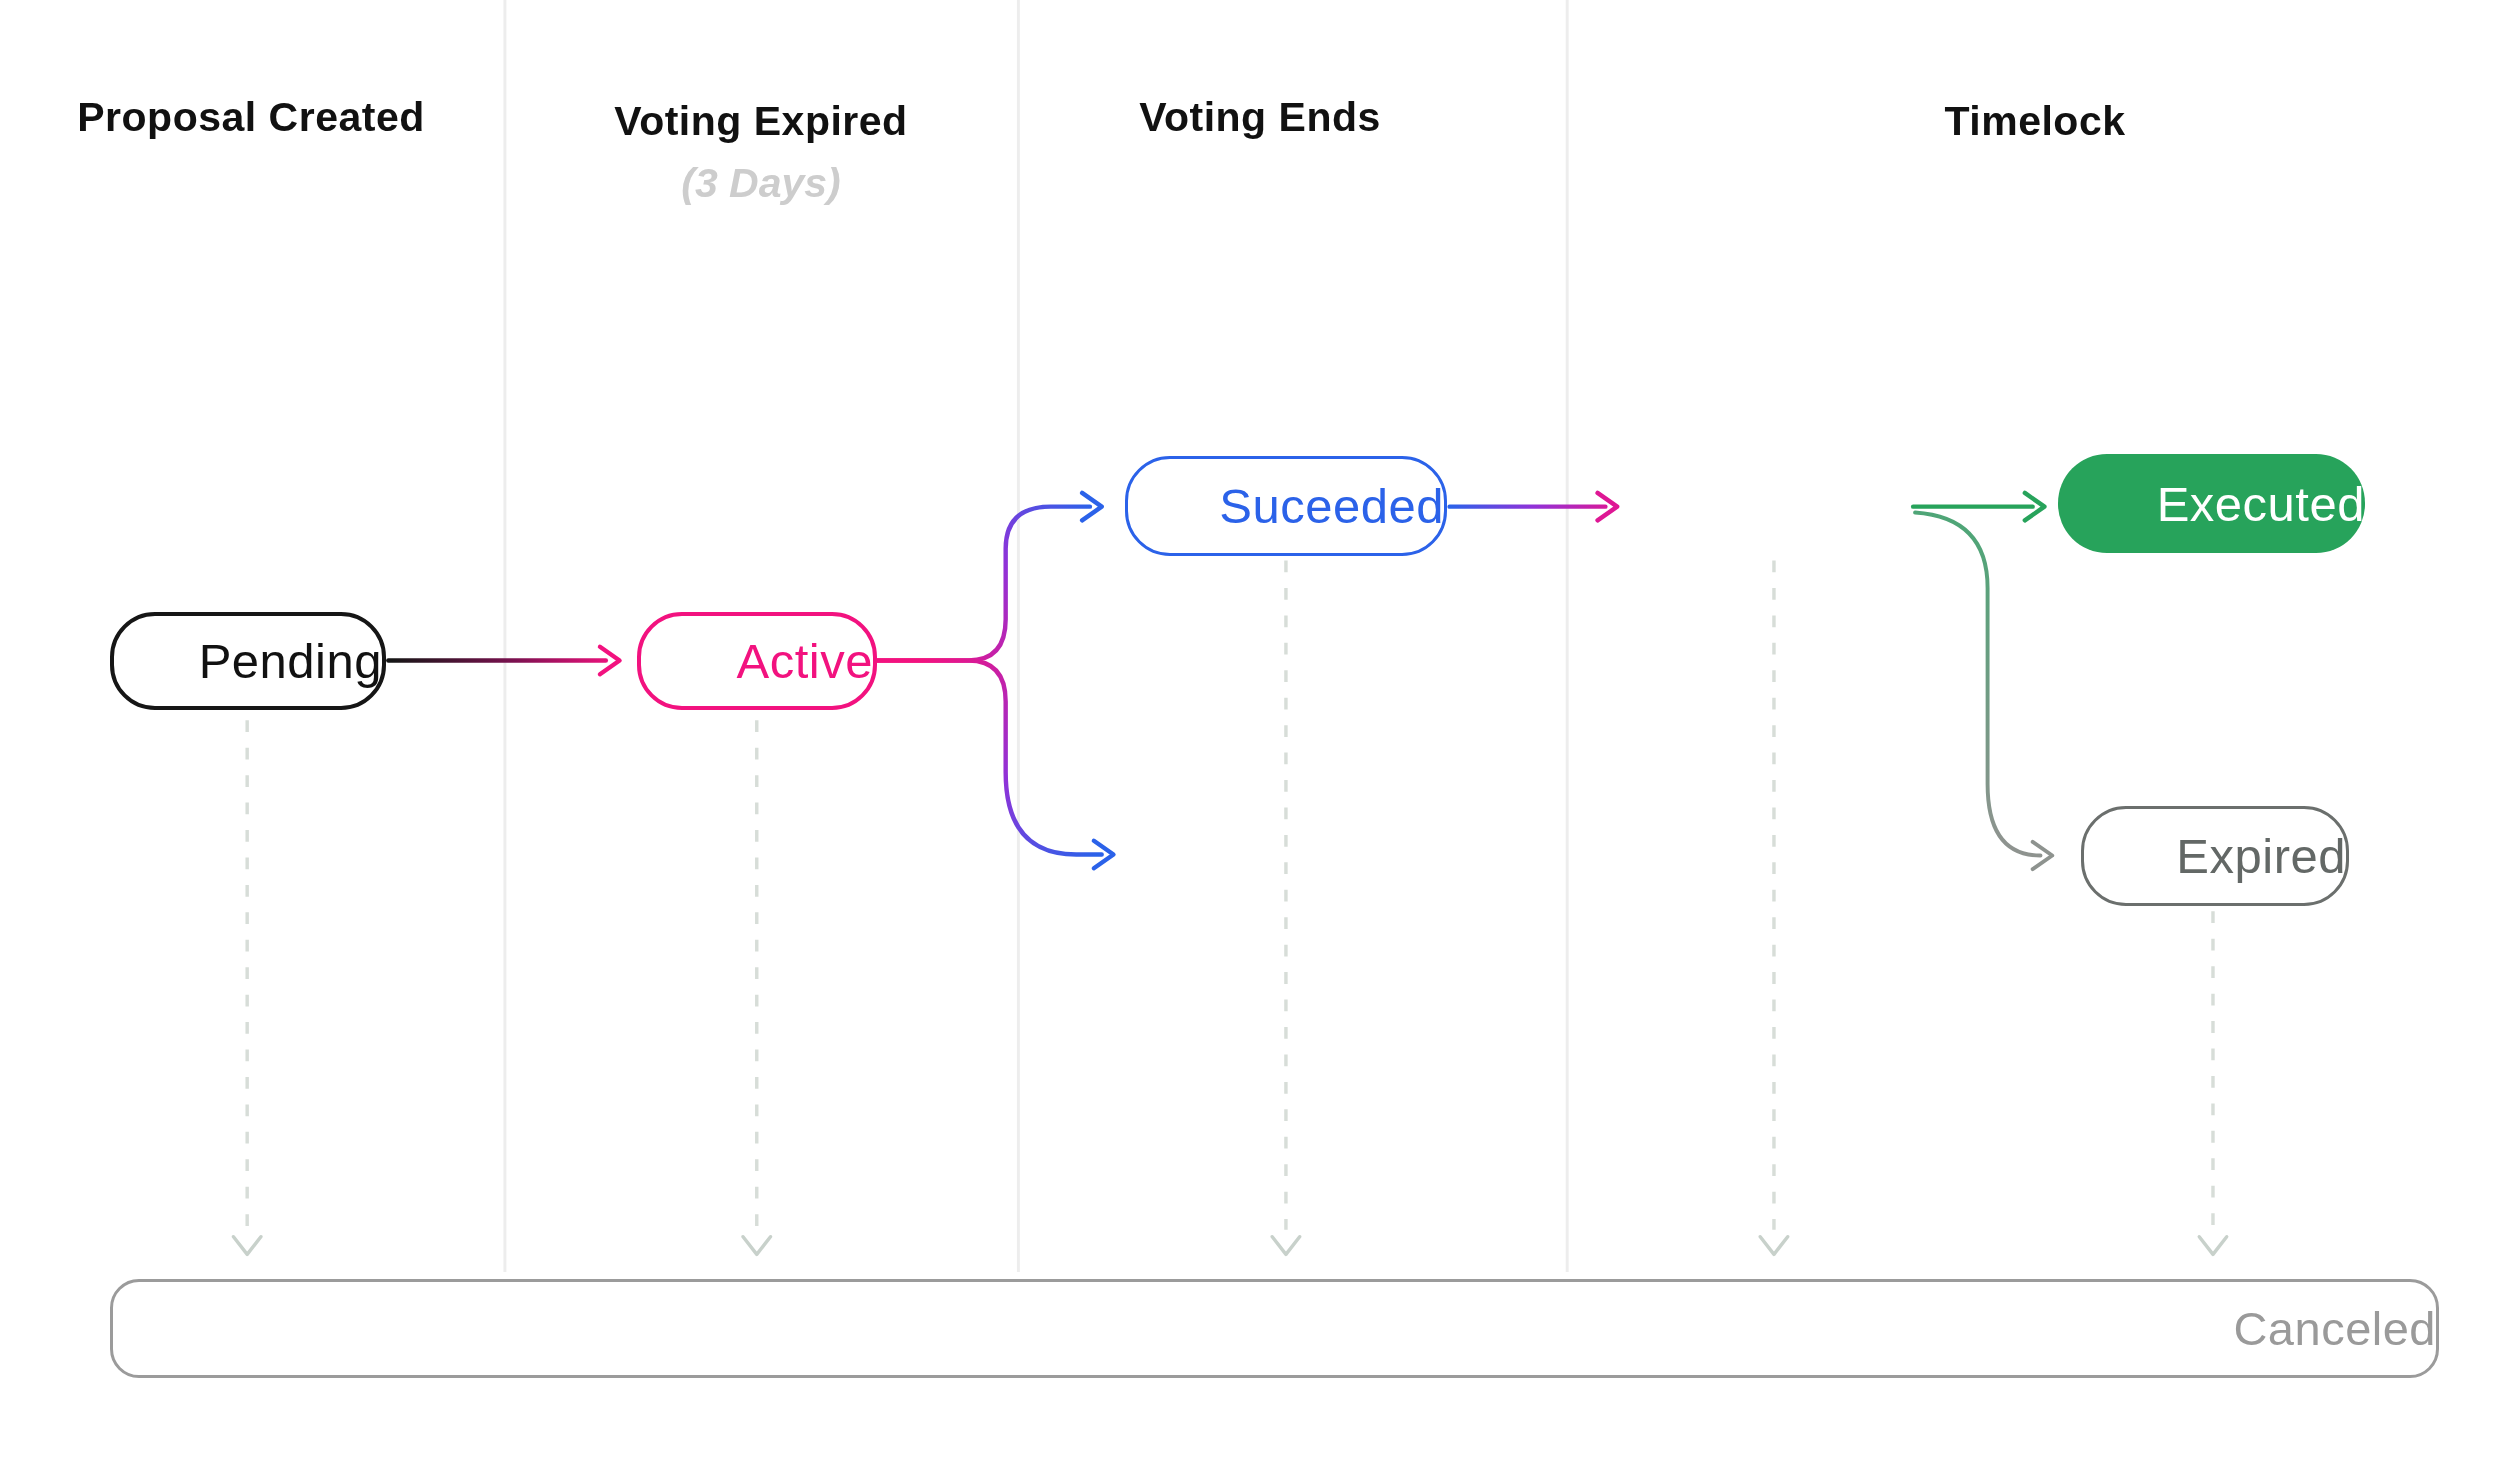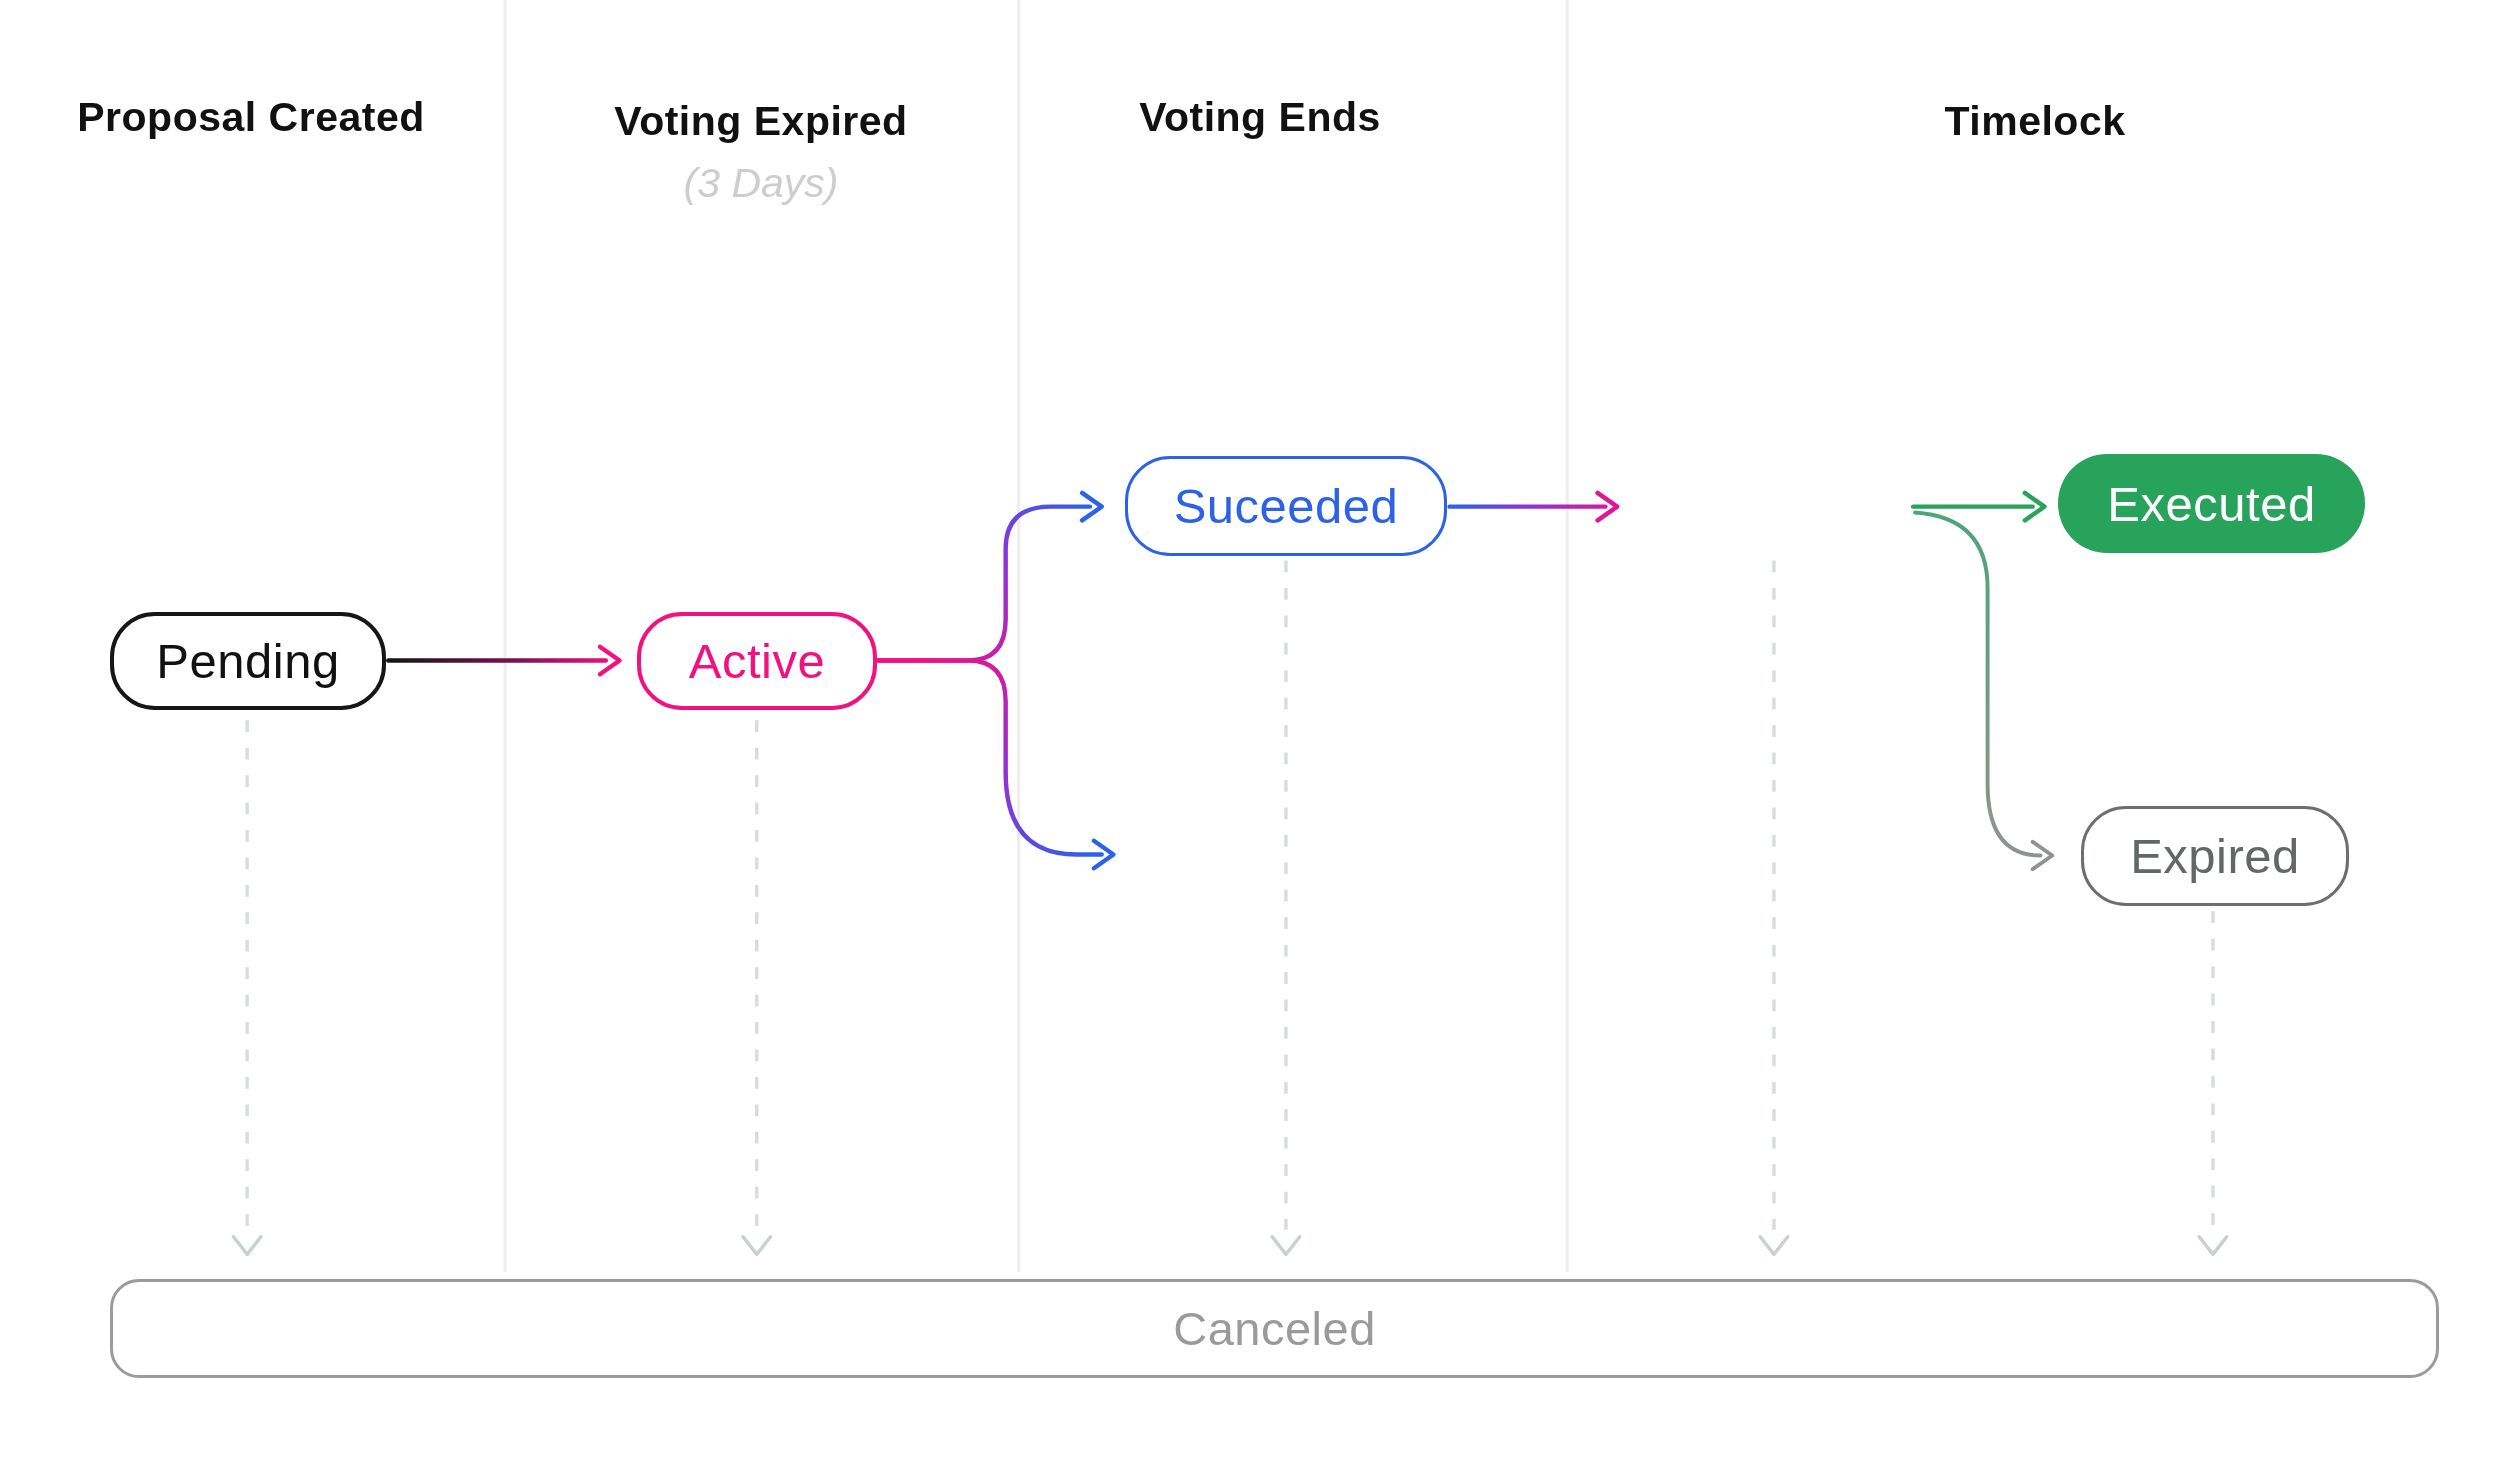--- a/index.html
+++ b/index.html
@@ -10,22 +10,22 @@
     --c-chevron:#C8D1CB; --c-separator:#EDEDED; --c-subtitle:#CDCDCD; --c-white:#FFFFFF;
   }
   *{margin:0;padding:0;box-sizing:border-box}
   html,body{width:2517px;height:1467px;background:#fff;overflow:hidden}
   body{font-family:"Liberation Sans","DejaVu Sans",sans-serif;}
   .canvas{position:relative;width:2517px;height:1467px;background:#fff}
   svg.layer{position:absolute;left:0;top:0;z-index:1}
   .col-label{position:absolute;width:588px;text-align:center;font-size:41px;
     font-weight:600;color:#111;letter-spacing:0.5px;z-index:2}
   .col-sub{position:absolute;width:588px;text-align:center;font-size:41px;
-    font-style:italic;font-weight:400;color:var(--c-subtitle);z-index:2}
-  .node{position:absolute;display:flex;align-items:center;justify-content:center;
+    font-style:italic;font-weight:700;color:var(--c-subtitle);z-index:2}
+  .node{position:absolute;display:flex;align-items:center;justify-content:flex-end;
     border-radius:45px;font-size:49px;font-weight:500;background:transparent;z-index:3;
     letter-spacing:0.5px}
   .node.pending{left:110px;top:612px;width:276px;height:98px;border:4.9px solid var(--c-ink);color:#111}
   .node.active{left:637px;top:612px;width:240px;height:98px;border:4.9px solid var(--c-pink);color:var(--c-pink)}
   .node.suceeded{left:1125px;top:456px;width:322px;height:100px;border:3.9px solid var(--c-blue);color:var(--c-blue)}
   .node.defeated{left:1137px;top:806px;width:304px;height:98px;border:3.9px solid var(--c-gray_node);color:var(--c-gray_text)}
   .node.queued{left:1637px;top:456px;width:274px;height:96px;border:3.9px solid var(--c-green);color:var(--c-green)}
   .node.executed{left:2058px;top:454px;width:307px;height:99px;background:var(--c-green);
     border:none;color:var(--c-white);border-radius:49px}
   .node.expired{left:2081px;top:806px;width:268px;height:100px;border:3.9px solid var(--c-gray_node);color:var(--c-gray_text)}

